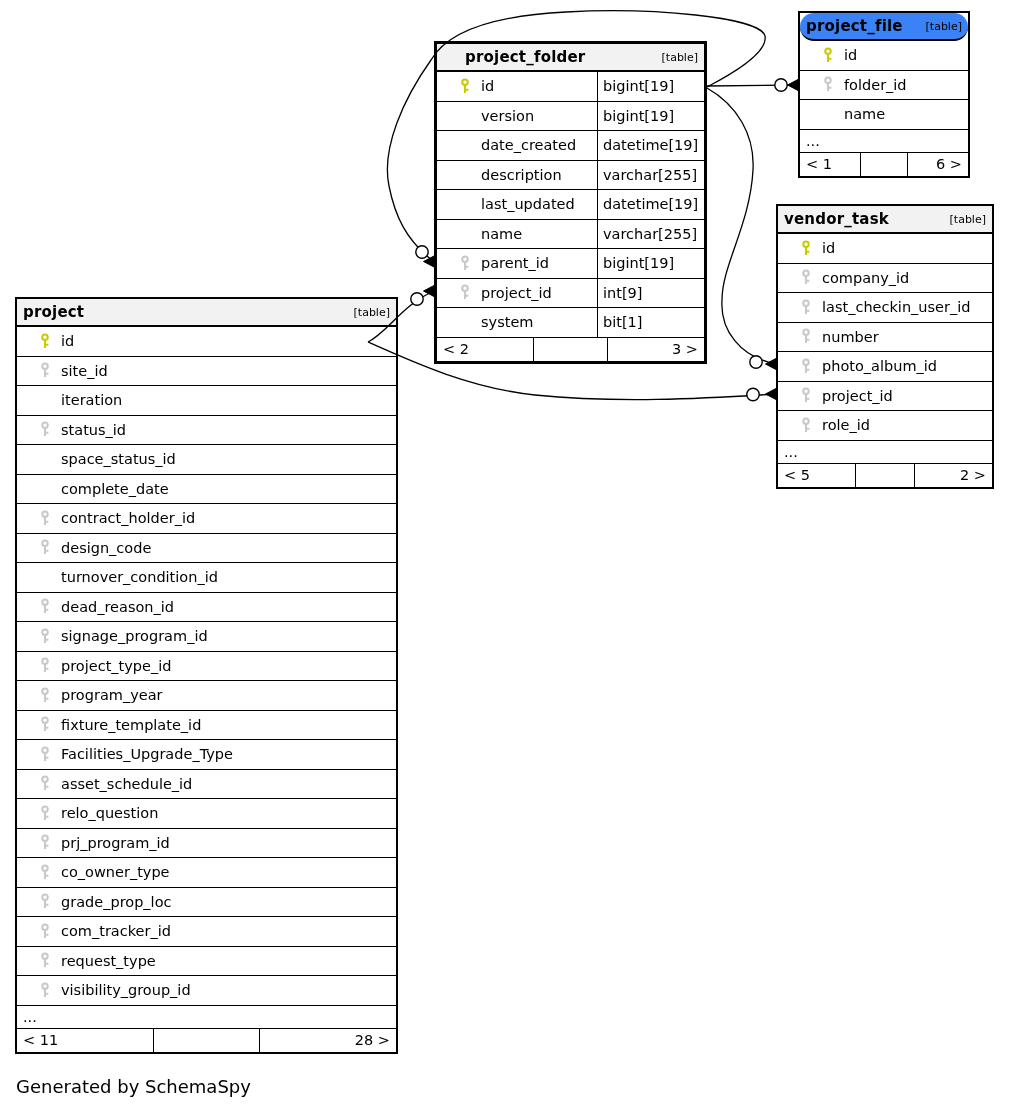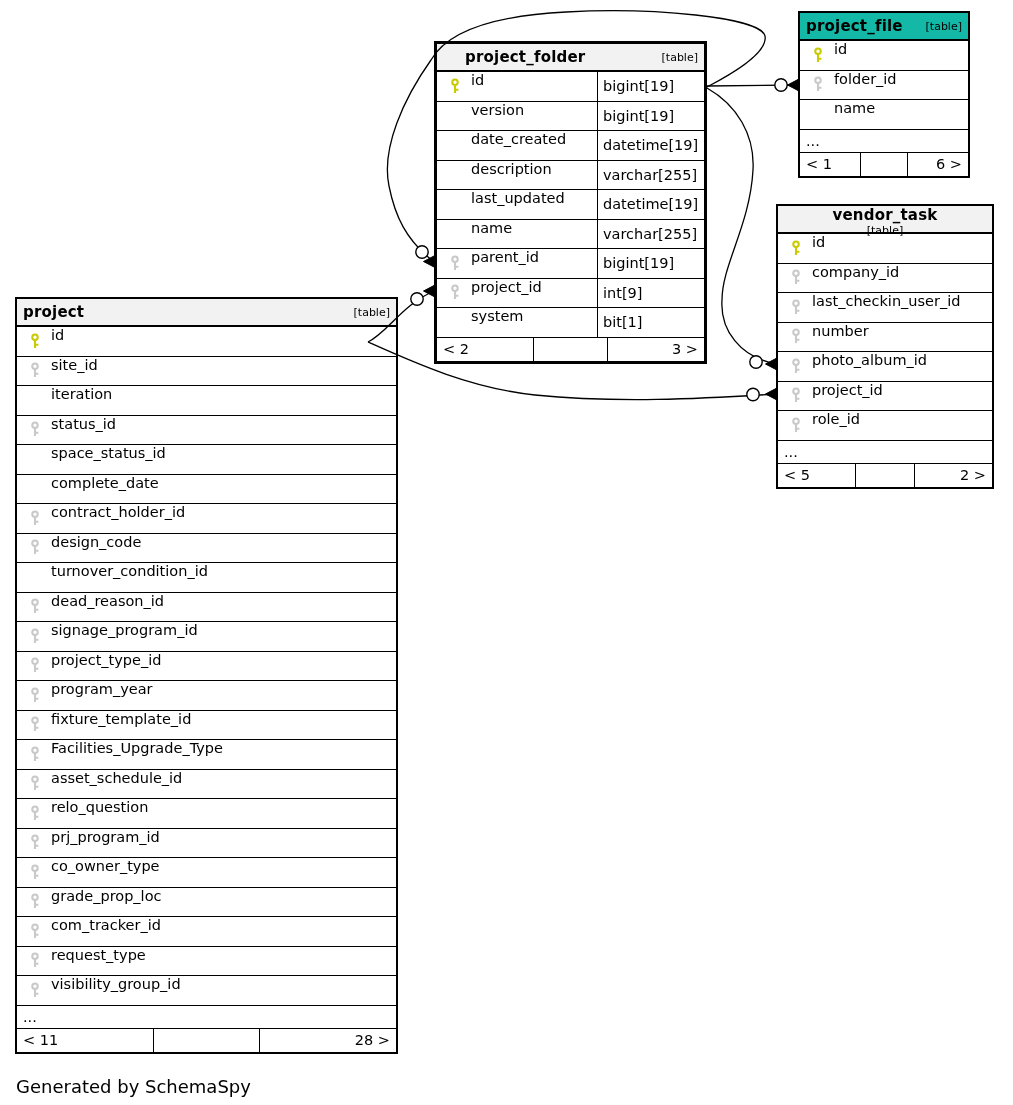--- a/index.html
+++ b/index.html
@@ -7,22 +7,22 @@
           font-family:"DejaVu Sans","Liberation Sans",sans-serif;color:#000;}
 
   .db-table{position:absolute;background:#fff;border:2px solid #000;box-sizing:border-box;}
   .db-table.emph{border-width:3px;}
 
   .tbl-header{display:flex;justify-content:space-between;align-items:center;
               background:#f2f2f2;border-bottom:2px solid #000;height:26px;padding:0 6px;}
   .tbl-title{font-weight:bold;font-size:15px;letter-spacing:.2px;}
   .tbl-tag{font-size:11px;}
 
-  .col-row{display:flex;min-height:29.5px;border-bottom:1px solid #000;
-           box-sizing:border-box;padding-left:12px;font-size:14.5px;}
+  .col-row{display:flex;align-items:center;min-height:29.5px;border-bottom:1px solid #000;
+           box-sizing:border-box;padding-left:22px;font-size:14.5px;}
   .col-row:last-of-type{border-bottom:1px solid #000;}
   .key-cell{width:22px;display:flex;justify-content:flex-start;align-items:center;flex:none;}
   .cname{flex:1;white-space:nowrap;overflow:hidden;}
   .ctype{width:107px;flex:none;border-left:1px solid #000;align-self:stretch;
          display:flex;align-items:center;padding-left:5px;box-sizing:border-box;white-space:nowrap;}
 
   .ellipsis-row{display:flex;align-items:center;height:23px;border-bottom:1px solid #000;
                 padding-left:6px;font-size:14.5px;box-sizing:border-box;}
 
   .tbl-footer{display:flex;height:23px;font-size:14.5px;}
@@ -309,21 +309,21 @@
         <span class="ctype">bit[1]</span>
       </div>
       <div class="tbl-footer">
         <div class="f-cell f-left">&lt; 2</div>
         <div class="f-cell f-mid"></div>
         <div class="f-cell f-right">3 &gt;</div>
       </div>
     </div>
 
   <div class="db-table" style="left:798px;top:11px;width:172px;">
-      <div class="tbl-header" style="background: #14b8a6;">
+      <div class="tbl-header" style="background: #3b82f6; border-radius: 14px;">
         <span class="tbl-title">project_file</span>
         <span class="tbl-tag">[table]</span>
       </div>
       <div class="col-row">
         <span class="key-cell">
           <svg viewBox="0 0 12 18" width="12" height="17" style="color:#c9cb00">
             <circle cx="6" cy="4.5" r="2.9" fill="none" stroke="currentColor" stroke-width="2.2"></circle>
             <path d="M6 7.4 V16 M6 12.5 H9.6" fill="none" stroke="currentColor" stroke-width="2.2"></path>
           </svg>
         </span>
@@ -344,21 +344,21 @@
       </div>
       <div class="ellipsis-row">...</div>
       <div class="tbl-footer">
         <div class="f-cell f-left">&lt; 1</div>
         <div class="f-cell f-mid"></div>
         <div class="f-cell f-right">6 &gt;</div>
       </div>
     </div>
 
   <div class="db-table" style="left:776px;top:204px;width:218px;">
-      <div class="tbl-header" style="background: rgb(242, 242, 242); flex-direction: column;">
+      <div class="tbl-header" style="background: rgb(242, 242, 242);">
         <span class="tbl-title">vendor_task</span>
         <span class="tbl-tag">[table]</span>
       </div>
       <div class="col-row">
         <span class="key-cell">
           <svg viewBox="0 0 12 18" width="12" height="17" style="color:#c9cb00">
             <circle cx="6" cy="4.5" r="2.9" fill="none" stroke="currentColor" stroke-width="2.2"></circle>
             <path d="M6 7.4 V16 M6 12.5 H9.6" fill="none" stroke="currentColor" stroke-width="2.2"></path>
           </svg>
         </span>

